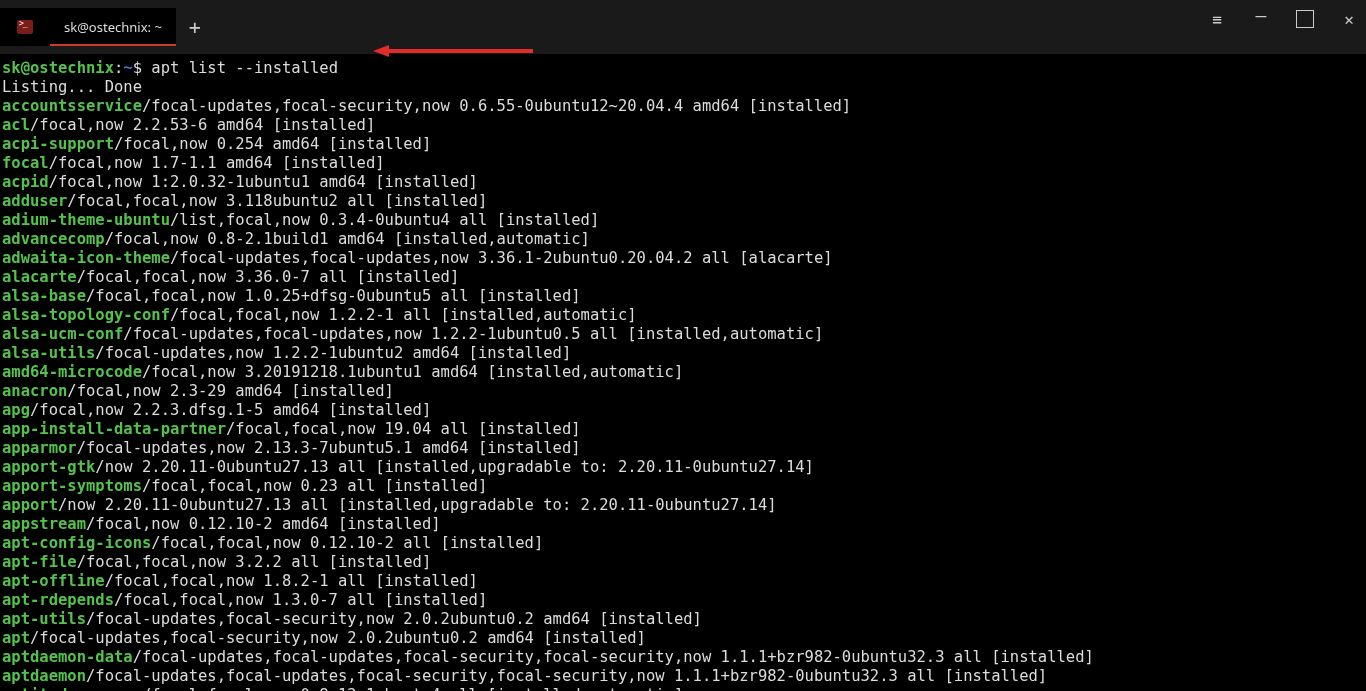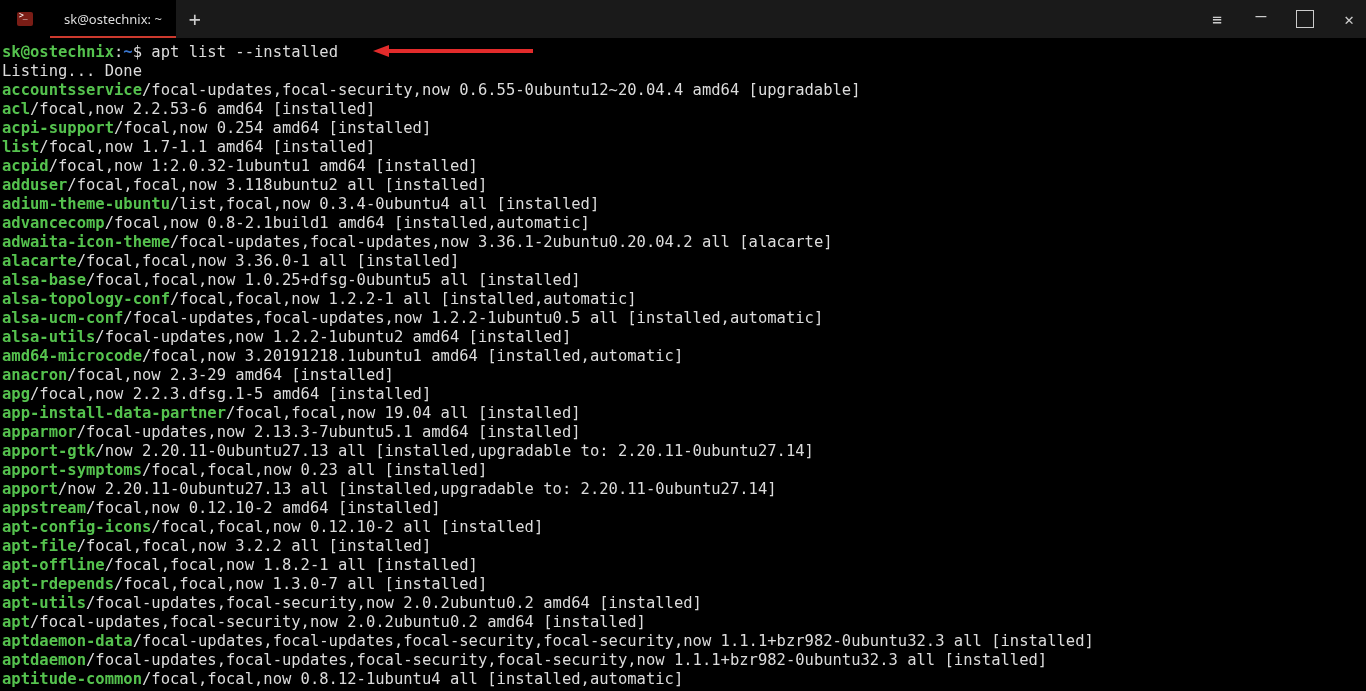--- a/index.html
+++ b/index.html
@@ -1,18 +1,18 @@
 <!DOCTYPE html>
 <html><head>
 <meta charset="utf-8">
 <style>
   * { margin:0; padding:0; box-sizing:border-box; }
   html,body { width:1366px; height:691px; background:#000; font-family:"DejaVu Sans Mono","Liberation Mono",Consolas,monospace; overflow:hidden; }
   
-  .titlebar { height:38px; background:#1a1a1a; display:flex; align-items:center; position:relative; }
+  .titlebar { height:54px; background:#1a1a1a; display:flex; align-items:center; position:relative; }
   .tab { height:38px; display:flex; align-items:center; gap:8px; padding:0 14px; position:relative; }
   .tab.icon-only { background:#000; width:50px; justify-content:center; }
   .tab.active { background:#000; }
   .tab.active::after { content:""; position:absolute; bottom:0; left:0; right:0; height:2px; background:#cc3a2e; }
   .tab .term-icon { width:16px; height:14px; background:#7a1d16; border-radius:2px; position:relative; }
   .tab .term-icon::before { content:">_"; position:absolute; top:-1px; left:2px; font-size:8px; color:#fff; letter-spacing:-1px; }
   .tab .label { color:#ddd; font-size:13px; font-family:system-ui,sans-serif; }
   .newtab { width:38px; height:38px; display:flex; align-items:center; justify-content:center; color:#ccc; font-size:20px; cursor:pointer; }
   .win-controls { position:absolute; right:8px; top:0; height:38px; display:flex; align-items:center; gap:26px; color:#ccc; }
   .win-controls span, .menu-btn { width:18px; height:18px; display:flex; align-items:center; justify-content:center; cursor:pointer; }
@@ -53,30 +53,30 @@
 
 <div class="arrow">
   <svg width="160" height="14" viewBox="0 0 160 14">
     <line x1="160" y1="7" x2="12" y2="7" stroke="#e22b2b" stroke-width="4"></line>
     <polygon points="0,7 16,1 16,13" fill="#e22b2b"></polygon>
   </svg>
 </div>
 
 <div class="term" id="term"><span class="green">sk@ostechnix</span><span>:</span><span class="blue">~</span><span>$ </span><span class="cmd">apt list --installed</span>
 <span>Listing... Done</span>
-<span class="green">accountsservice</span><span>/focal-updates,focal-security,now 0.6.55-0ubuntu12~20.04.4 amd64 [upgradable]</span>
+<span class="green">accountsservice</span><span>/focal-updates,focal-security,now 0.6.55-0ubuntu12~20.04.4 amd64 [installed]</span>
 <span class="green">acl</span><span>/focal,now 2.2.53-6 amd64 [installed]</span>
 <span class="green">acpi-support</span><span>/focal,now 0.254 amd64 [installed]</span>
-<span class="green">list</span><span>/focal,now 1.7-1.1 amd64 [installed]</span>
+<span class="green">focal</span><span>/focal,now 1.7-1.1 amd64 [installed]</span>
 <span class="green">acpid</span><span>/focal,now 1:2.0.32-1ubuntu1 amd64 [installed]</span>
 <span class="green">adduser</span><span>/focal,focal,now 3.118ubuntu2 all [installed]</span>
 <span class="green">adium-theme-ubuntu</span><span>/list,focal,now 0.3.4-0ubuntu4 all [installed]</span>
 <span class="green">advancecomp</span><span>/focal,now 0.8-2.1build1 amd64 [installed,automatic]</span>
 <span class="green">adwaita-icon-theme</span><span>/focal-updates,focal-updates,now 3.36.1-2ubuntu0.20.04.2 all [alacarte]</span>
-<span class="green">alacarte</span><span>/focal,focal,now 3.36.0-1 all [installed]</span>
+<span class="green">alacarte</span><span>/focal,focal,now 3.36.0-7 all [installed]</span>
 <span class="green">alsa-base</span><span>/focal,focal,now 1.0.25+dfsg-0ubuntu5 all [installed]</span>
 <span class="green">alsa-topology-conf</span><span>/focal,focal,now 1.2.2-1 all [installed,automatic]</span>
 <span class="green">alsa-ucm-conf</span><span>/focal-updates,focal-updates,now 1.2.2-1ubuntu0.5 all [installed,automatic]</span>
 <span class="green">alsa-utils</span><span>/focal-updates,now 1.2.2-1ubuntu2 amd64 [installed]</span>
 <span class="green">amd64-microcode</span><span>/focal,now 3.20191218.1ubuntu1 amd64 [installed,automatic]</span>
 <span class="green">anacron</span><span>/focal,now 2.3-29 amd64 [installed]</span>
 <span class="green">apg</span><span>/focal,now 2.2.3.dfsg.1-5 amd64 [installed]</span>
 <span class="green">app-install-data-partner</span><span>/focal,focal,now 19.04 all [installed]</span>
 <span class="green">apparmor</span><span>/focal-updates,now 2.13.3-7ubuntu5.1 amd64 [installed]</span>
 <span class="green">apport-gtk</span><span>/now 2.20.11-0ubuntu27.13 all [installed,upgradable to: 2.20.11-0ubuntu27.14]</span>

